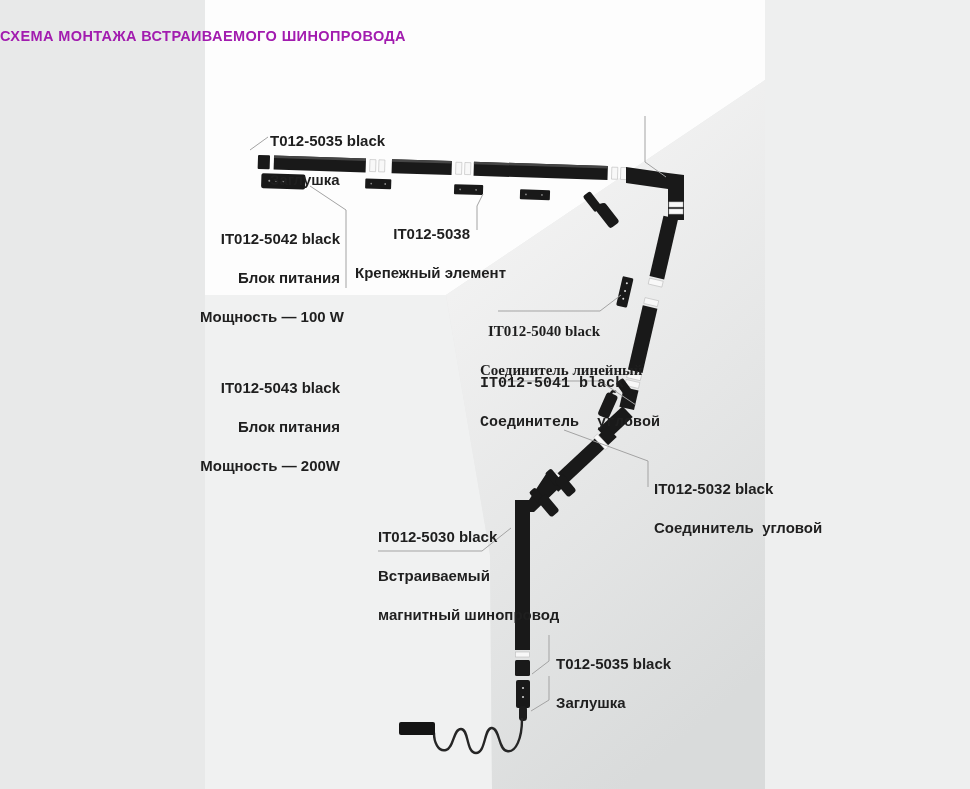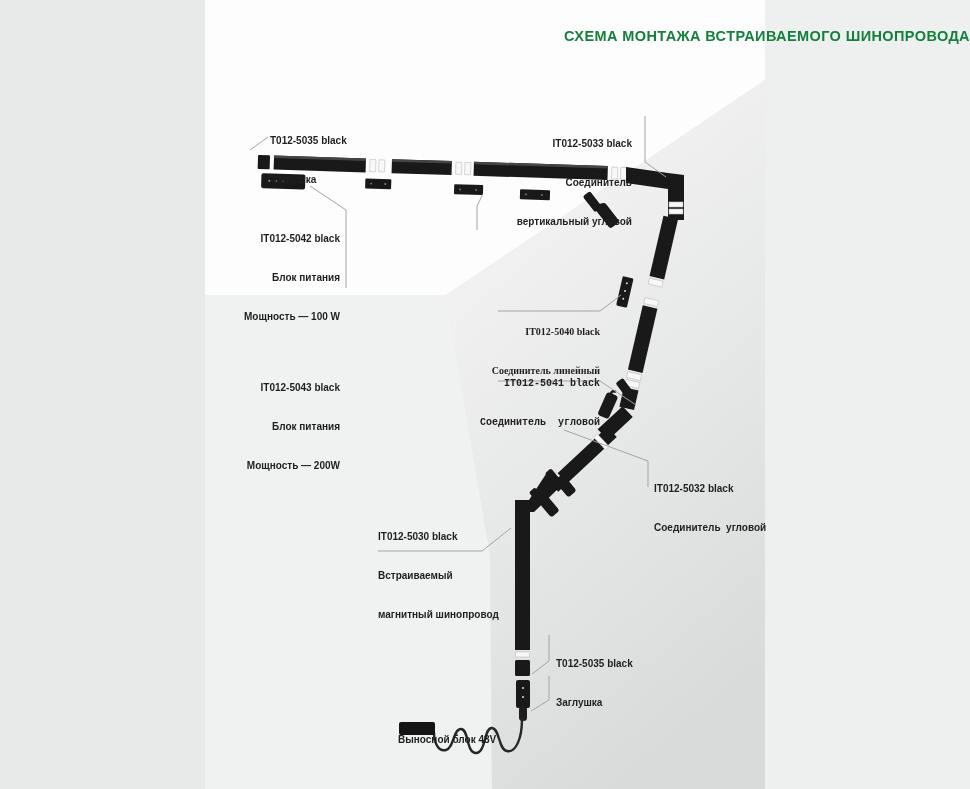--- a/index.html
+++ b/index.html
@@ -1,23 +1,23 @@
 <!DOCTYPE html>
 <html><head>
 <meta charset="utf-8">
 <style>
   html,body{margin:0;padding:0;}
   body{font-family:"Liberation Sans","DejaVu Sans",sans-serif;background:#e8e9e9;}
   .canvas{position:relative;width:970px;height:789px;overflow:hidden;background:#e8e9e9;}
   .canvas svg{position:absolute;left:0;top:0;}
-  .lbl{position:absolute;font-size:10px;line-height:13px;font-weight:700;color:#1f1f1f;white-space:pre;}
+  .lbl{position:absolute;font-size:15px;line-height:13px;font-weight:700;color:#1f1f1f;white-space:pre;}
   .lbl.right{text-align:right;}
   .gap5{height:6px;}
-  .title{position:absolute;left:0;top:26px;width:970px;text-align:right;
-         font-size:14.5px;line-height:21px;font-weight:700;letter-spacing:.4px;color:#15803d;}
+  .title{position:absolute;left:0;top:26px;width:970px;text-align:left;
+         font-size:14.5px;line-height:21px;font-weight:700;letter-spacing:.4px;color:#a21caf;}
 </style>
 </head>
 <body>
 
 <div class="canvas">
 
   <svg width="970" height="789" viewBox="0 0 970 789">
     <defs>
       <linearGradient id="wallg" gradientUnits="userSpaceOnUse" x1="470" y1="250" x2="800" y2="640">
         <stop offset="0" stop-color="#f2f2f2"></stop>
@@ -164,26 +164,25 @@
   <div class="lbl right" style="left:200px;top:206px;width:140px;">
     <div>IT012-5042 black</div>
     <div>Блок питания</div>
     <div>Мощность — 100 W</div>
     <div class="gap5"></div>
     <div>IT012-5043 black</div>
     <div>Блок питания</div>
     <div>Мощность — 200W</div>
   </div>
 
-
-  <div class="lbl right" style="left:512px;top:111px;width:120px;">
-    <div>IT012-5033 black</div>
-    <div>Соединитель</div>
-    <div>вертикальный угловой</div>
-  </div>
+  <div class="lbl right" style="left:355px;top:201px;width:115px;">
+    <div>IT012-5038</div>
+    <div>Крепежный элемент</div>
+  </div>
+
 
   <div class="lbl right" style="left:480px;top:299px;width:120px;font-family:Liberation Serif, serif;">
     <div>IT012-5040 black</div>
     <div>Соединитель линейный</div>
   </div>
 
   <div class="lbl right" style="left:480px;top:351px;width:120px;font-family:Liberation Mono, monospace;">
     <div>IT012-5041 black</div>
     <div>Соединитель  угловой</div>
   </div>
@@ -198,17 +197,14 @@
     <div>Встраиваемый</div>
     <div>магнитный шинопровод</div>
   </div>
 
   <div class="lbl" style="left:556px;top:631px;">
     <div>T012-5035 black</div>
     <div>Заглушка</div>
   </div>
 
 
-  <div class="lbl" style="left:398px;top:707px;">
-    <div>Выносной блок 48V</div>
-  </div>
 
 </div>
 
 </body></html>

